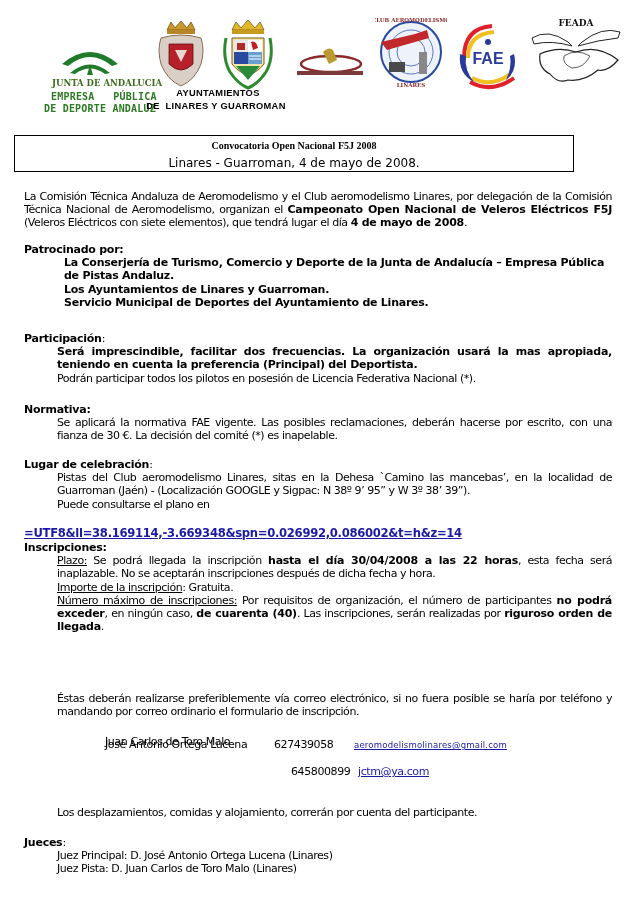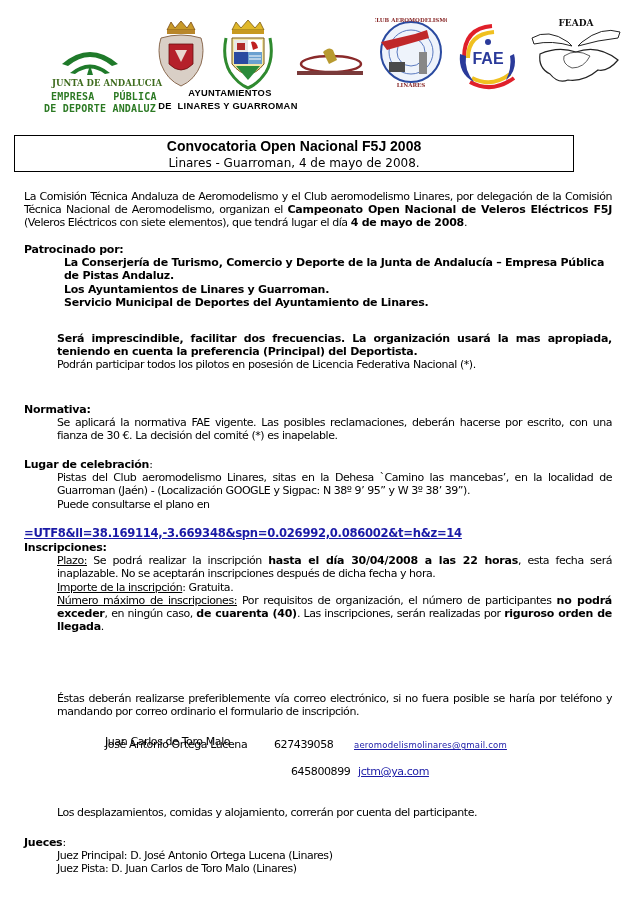--- a/index.html
+++ b/index.html
@@ -1,25 +1,25 @@
 <!DOCTYPE html>
 <html><head>
 <meta charset="utf-8">
 <style>
   html, body { margin: 0; padding: 0; background: #ffffff; }
   body { width: 630px; height: 899px; position: relative; overflow: hidden;
          font-family: "DejaVu Sans", sans-serif; color: #000; }
-  .abs { position: absolute; margin-left: 12px; }
+  .abs { position: absolute; }
   .logo { position: absolute; }
   .t-jda { font-family: "DejaVu Sans Mono", monospace; font-size: 10px; font-weight: bold; color: #2c7a24; letter-spacing: 0.2px; }
   .t-jda-big { font-family: "DejaVu Serif", serif; font-size: 8.5px; font-weight: bold; color: #3e6b1d; }
   .ayto { font-family: "Liberation Sans", sans-serif; font-size: 9.3px; font-weight: bold; text-align: center; letter-spacing: 0.3px; }
   .titlebox { position: absolute; left: 14px; top: 135px; width: 558px; height: 35px;
               border: 1px solid #000; text-align: center; }
-  .title { font-family: Liberation Sans, sans-serif; font-size: 14px; font-weight: bold; margin-top: 1px; line-height: 18px; }
+  .title { font-family: Liberation Serif, serif; font-size: 10px; font-weight: bold; margin-top: 1px; line-height: 18px; }
   .subtitle { font-family: "DejaVu Sans", sans-serif; font-size: 12.5px; line-height: 15px; transform: scaleX(0.96); }
   .doc { position: absolute; left: 24px; width: 588px; font-family: "DejaVu Sans", sans-serif;
          font-size: 11px; line-height: 13.2px; letter-spacing: -0.45px; }
   .j { text-align: justify; }
   .ind { padding-left: 33px; }
   .ind2 { padding-left: 40px; }
   b { font-weight: bold; letter-spacing: -0.25px; }
   .u { text-decoration: underline; }
   a, .link { color: #1a1aa6; text-decoration: underline; }
   .biglink { font-weight: bold; font-size: 11.6px; color: #1a1aa6; letter-spacing: -0.3px; }
@@ -128,20 +128,21 @@
 <div class="doc" style="top:243px;">
   <b>Patrocinado por:</b>
   <div class="ind2" style="padding-right:0;">
     <div><b>La Conserjería de Turismo, Comercio y Deporte de la Junta de Andalucía – Empresa Pública de Pistas Andaluz.</b></div>
     <div><b>Los Ayuntamientos de Linares y Guarroman.</b></div>
     <div><b>Servicio Municipal de Deportes del Ayuntamiento de Linares.</b></div>
   </div>
 </div>
 
 <div class="doc" style="top:332px;">
+  <div><b>Participación</b><span>:</span></div>
   <div class="ind j"><b>Será imprescindible, facilitar dos frecuencias. La organización usará la mas apropiada, teniendo en cuenta la preferencia (Principal) del Deportista.</b></div>
   <div class="ind">Podrán participar todos los pilotos en posesión de Licencia Federativa Nacional (*).</div>
 </div>
 
 <div class="doc" style="top:403px;">
   <b>Normativa:</b>
   <div class="ind j">Se aplicará la normativa FAE vigente. Las posibles reclamaciones, deberán hacerse por escrito, con una fianza de 30 €. La decisión del comité (*) es inapelable.</div>
 </div>
 
 <div class="doc" style="top:458px;">
@@ -150,21 +151,21 @@
   <div class="ind">Puede consultarse el plano en</div>
   <div style="margin-top:1px;line-height:14px;">
     <br>
     <span class="biglink u">=UTF8&amp;ll=38.169114,-3.669348&amp;spn=0.026992,0.086002&amp;t=h&amp;z=14</span>
   </div>
 </div>
 
 <div class="doc" style="top:541px;">
   <b>Inscripciones:</b>
   <div class="ind j">
-    <span class="u">Plazo:</span><span> Se podrá realizar la inscripción </span><b>hasta el día 30/04/2008 a las 22 horas</b><span>, esta fecha será inaplazable. No se aceptarán inscripciones después de dicha fecha y hora.</span>
+    <span class="u">Plazo:</span><span> Se podrá llegada la inscripción </span><b>hasta el día 30/04/2008 a las 22 horas</b><span>, esta fecha será inaplazable. No se aceptarán inscripciones después de dicha fecha y hora.</span>
   </div>
   <div class="ind">
     <span class="u">Importe de la inscripción</span><span>: Gratuita.</span>
   </div>
   <div class="ind j">
     <span class="u">Número máximo de inscripciones:</span><span> Por requisitos de organización, el número de participantes </span><b>no podrá exceder</b><span>, en ningún caso, </span><b>de cuarenta (40)</b><span>. Las inscripciones, serán realizadas por </span><b>riguroso orden de llegada</b><span>.</span>
   </div>
 </div>
 
 <div class="doc j" style="top:692px;left:57px;width:555px;">Éstas deberán realizarse preferiblemente vía correo electrónico, si no fuera posible se haría por teléfono y mandando por correo ordinario el formulario de inscripción.</div>

